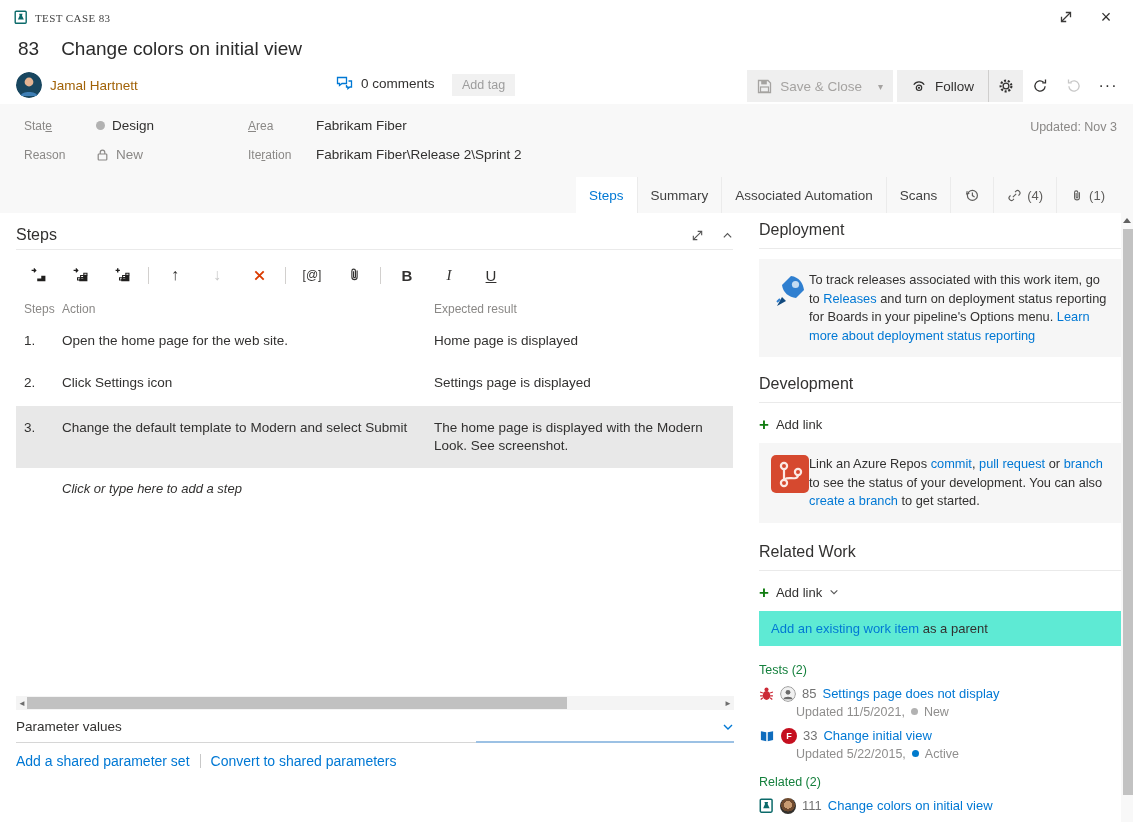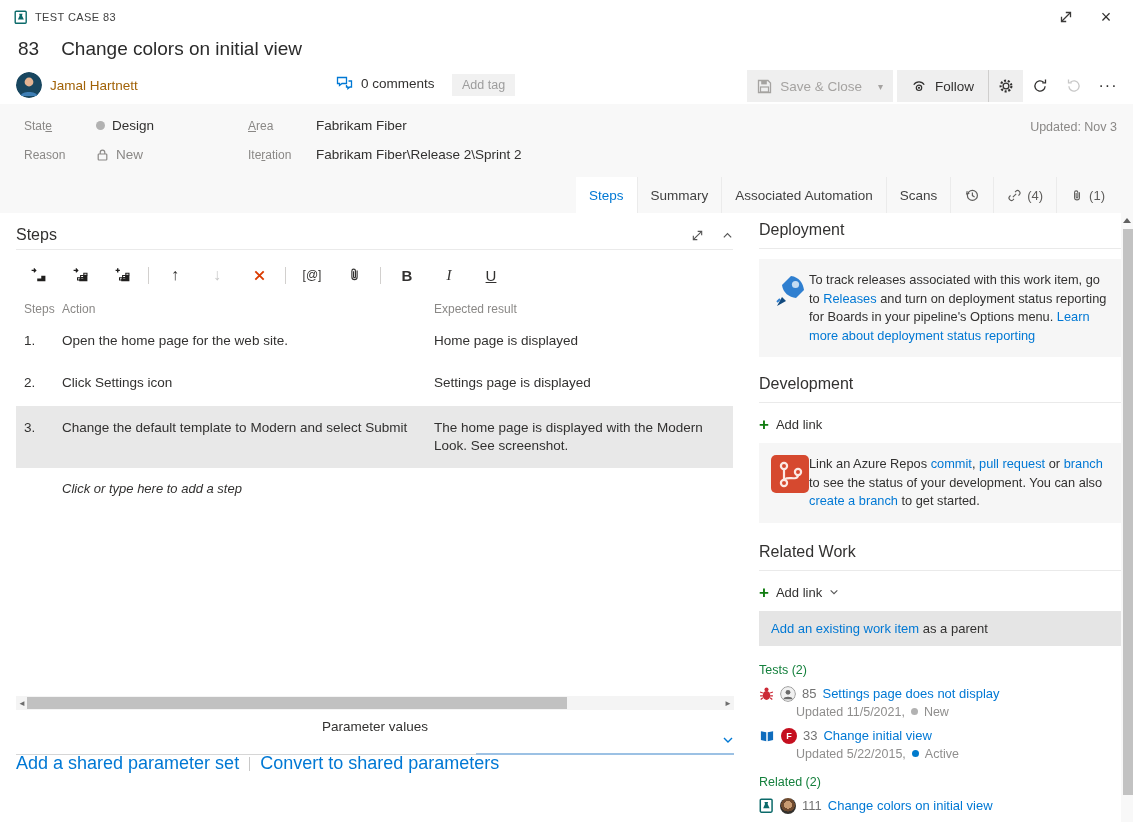--- a/index.html
+++ b/index.html
@@ -4,21 +4,21 @@
 <style>
   * { margin:0; padding:0; box-sizing:border-box; }
   html,body { width:1133px; height:822px; background:#fff; }
   body { font-family:"Liberation Sans", sans-serif; color:#323130; }
   .app { position:relative; width:1133px; height:822px; overflow:hidden; background:#fff; }
   svg { display:block; }
   a { text-decoration:none; }
 
   
   .titlebar { display:flex; align-items:center; height:30px; padding:4px 14px 0 14px; }
-  .tc-label { display:flex; align-items:center; gap:7px; }
+  .tc-label { display:flex; align-items:flex-end; gap:7px;font-family:Liberation Serif, serif; }
   .tc-label span { font-size:11px; letter-spacing:.4px; color:#424242; }
   .win-controls { margin-left:auto; display:flex; align-items:center; gap:22px; padding-right:4px; }
   .win-btn { cursor:pointer; display:flex; align-items:center; justify-content:center; width:18px; height:18px; }
   .close-x { font-size:18px; color:#323130; line-height:1; }
 
   .title-row { display:flex; align-items:center; padding:4px 18px 0 18px; height:34px; }
   .wi-id { font-size:19px; color:#2b2b2b; margin-right:22px; }
   .wi-title { font-size:19px; color:#2b2b2b; }
 
   .meta-row { position:relative; height:44px; }
@@ -81,39 +81,39 @@
   .srow { display:grid; grid-template-columns:38px 372px 290px; padding:10px 0 10px 8px; font-size:13.5px; color:#323130; min-height:42px; cursor:pointer; }
   .srow.selected { background:#e8e8e8; padding-top:13px; padding-bottom:13px; }
   .srow .cell { padding-right:14px; line-height:1.35; }
   .add-step { font-style:italic; font-size:13px; color:#323130; padding:13px 0 0 46px; cursor:text; }
 
   .hscroll { position:absolute; left:16px; top:483px; width:718px; height:14px; background:#f4f4f4; display:flex; align-items:center; }
   .hs-arrow { width:12px; text-align:center; font-size:8px; color:#6d6d6d; cursor:pointer; }
   .hs-right { margin-left:auto; }
   .hs-thumb { position:absolute; left:11px; top:1px; width:540px; height:12px; background:#c1c1c1; cursor:grab; }
 
-  .param-head { position:absolute; left:16px; top:506px; width:718px; display:flex; align-items:center; border-bottom:1px solid #d6d6d6; padding-bottom:8px;flex-direction:column; }
+  .param-head { position:absolute; left:16px; top:506px; width:718px; display:flex; align-items:center; border-bottom:1px solid #d6d6d6; padding-bottom:8px; }
   .param-title { font-size:13.5px; color:#323130; }
   .param-chevron { margin-left:auto; cursor:pointer; }
   .param-blue-line { position:absolute; left:460px; bottom:-1px; width:258px; height:2px; background:#9cc1e4; }
-  .param-links { position:absolute; left:16px; top:540px; display:flex; align-items:center; font-size:18px; }
+  .param-links { position:absolute; left:16px; top:540px; display:flex; align-items:center; font-size:14px; }
   .param-links a { color:#0078d4; cursor:pointer; }
   .plink-sep { width:1px; height:14px; background:#c8c8c8; margin:0 10px; }
 
   
   .right-col { position:absolute; left:759px; top:0; width:362px; height:609px; }
   .sec-title { font-size:16px; color:#323130; }
   .sec-hr { border-bottom:1px solid #eaeaea; margin-top:9px; }
   .info-box { background:#f6f6f6; display:flex; padding:12px 12px; margin-top:10px; }
   .info-box .txt { font-size:12.8px; line-height:1.45; color:#323130; }
   .info-box .txt a { color:#0078d4; cursor:pointer; }
   .addlink { display:flex; align-items:center; gap:7px; margin-top:13px; cursor:pointer; }
   .addlink .plus { color:#107c10; font-size:17px; font-weight:bold; line-height:1; }
   .addlink span.lbl { font-size:13px; color:#323130; }
-  .parent-box { background:#e5e5e5; margin-top:10px; padding:10px 12px; font-size:13px; }
+  .parent-box { background:#5eead4; margin-top:10px; padding:10px 12px; font-size:13px; }
   .parent-box a { color:#0078d4; cursor:pointer; }
   .group-label { font-size:12.5px; color:#15803d; margin-top:17px; }
   .witem { margin-top:9px; }
   .witem-line1 { display:flex; align-items:center; gap:6px; }
   .witem-id { font-size:13px; color:#737373; }
   .witem-title { font-size:13px; color:#0078d4; cursor:pointer; }
   .witem-line2 { display:flex; align-items:center; gap:6px; margin:3px 0 0 37px; font-size:12.5px; color:#8f8e8d; }
   .avatar16 { width:16px; height:16px; border-radius:50%; overflow:hidden; flex:none; }
   .avatar-f { background:#c50f1f; color:#fff; font-size:9px; font-weight:bold; display:flex; align-items:center; justify-content:center; }
   .avatar-photo { background:radial-gradient(circle at 50% 42%, #c89b72 0 32%, #6e4a2f 33% 55%, #33302c 56%); }

